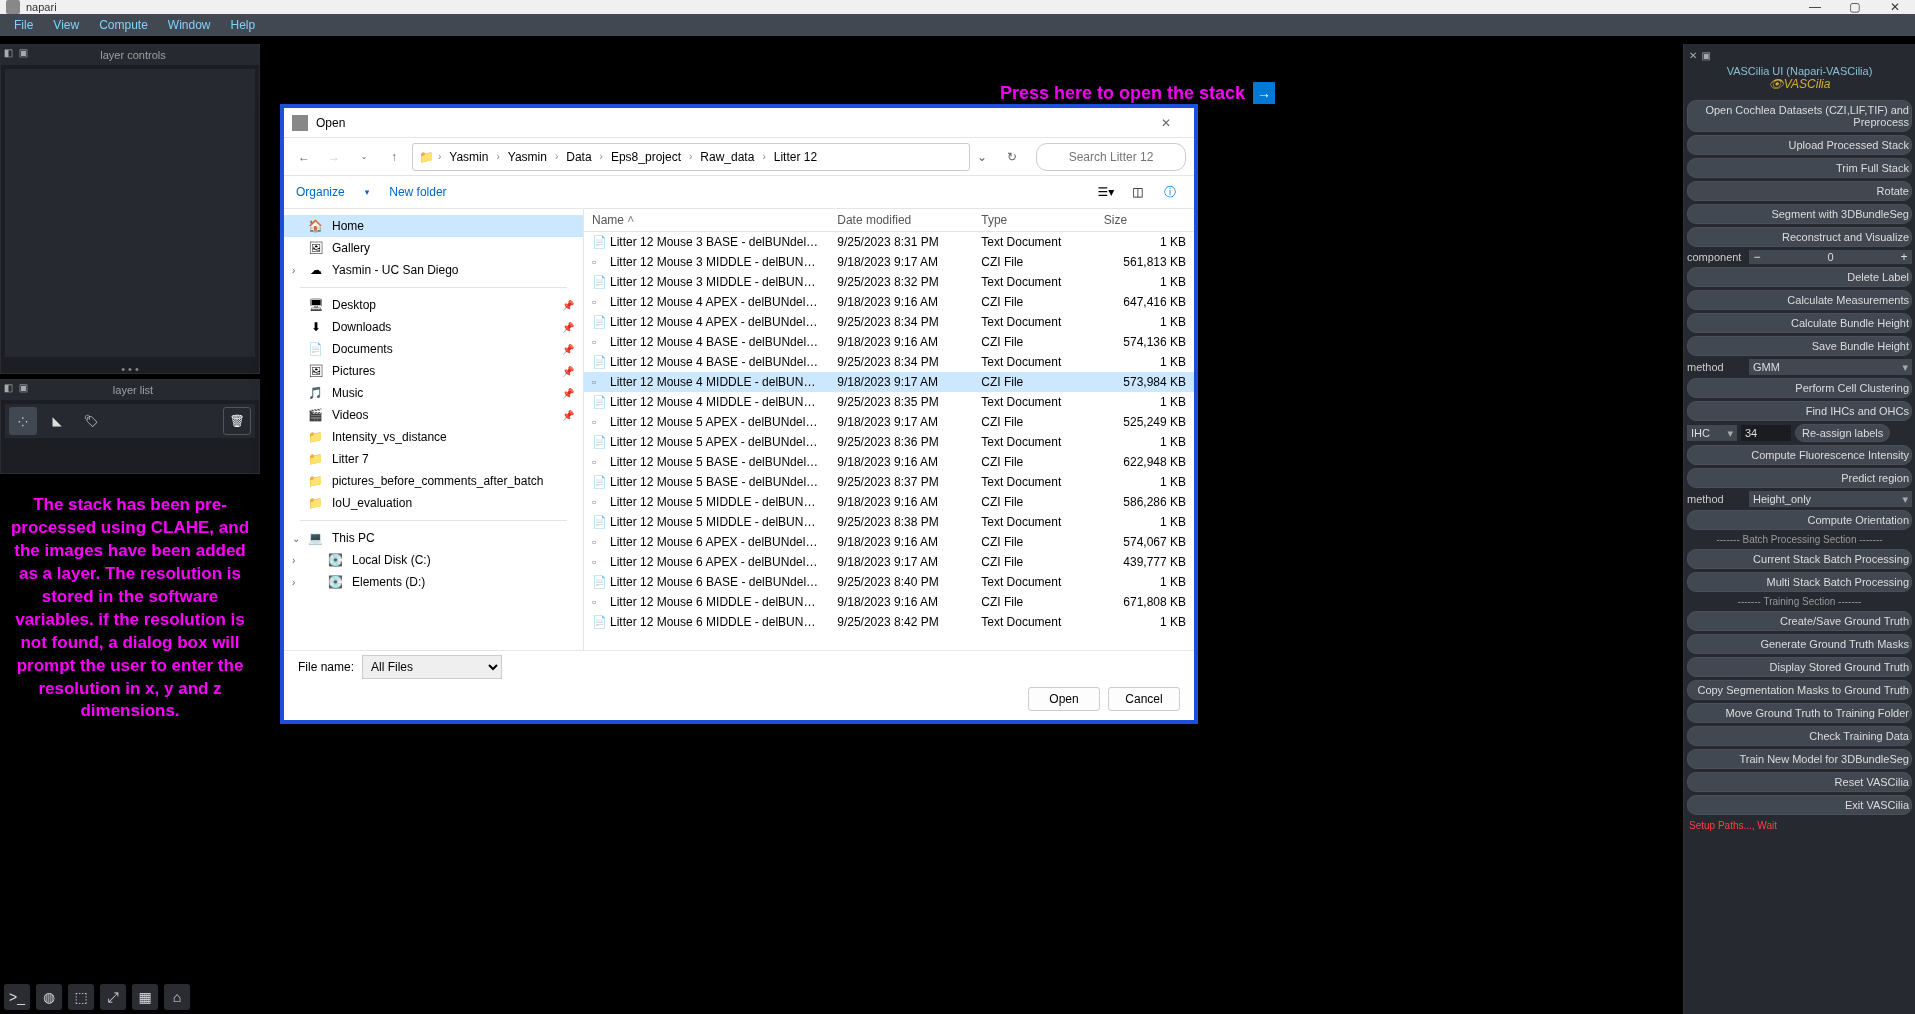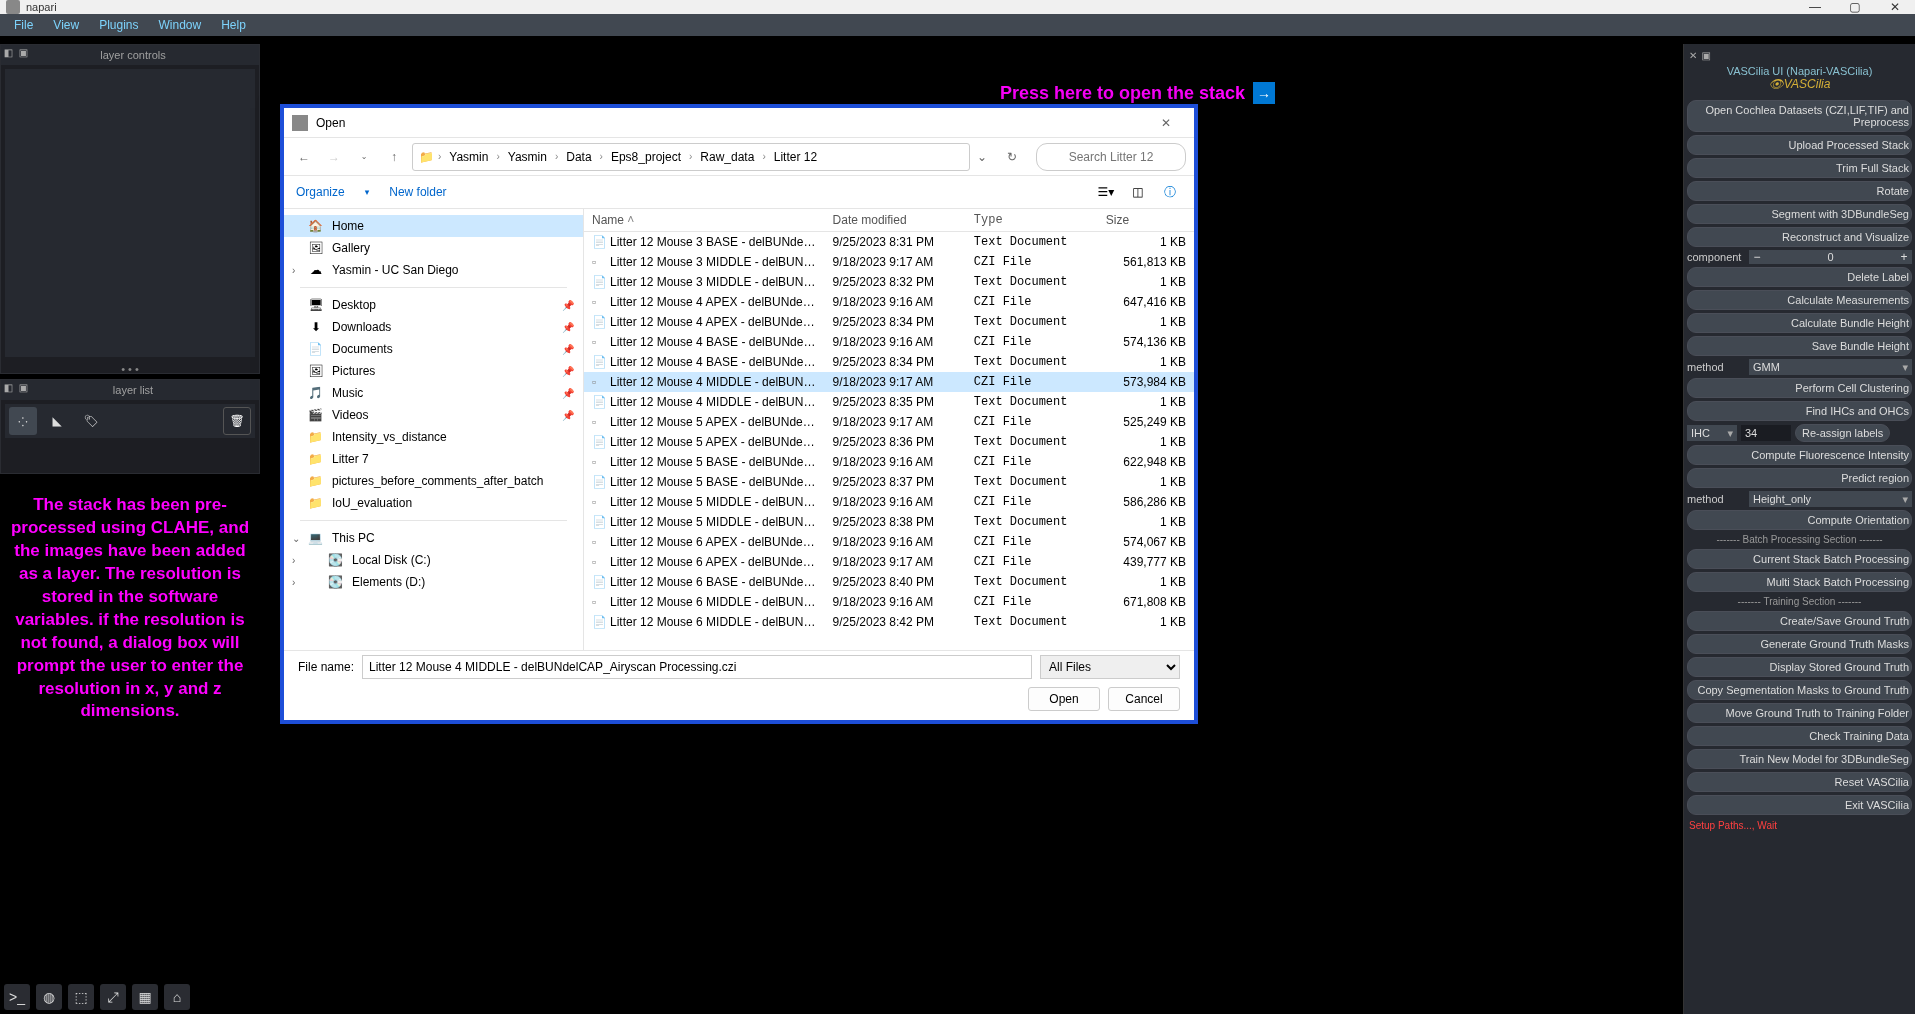--- a/index.html
+++ b/index.html
@@ -98,40 +98,40 @@
 .fd-footer { height:70px; padding:4px 14px; display:flex; flex-direction:column; gap:8px; border-top:1px solid #e5e5e5;}
 .fd-footer .fname-row { display:flex; align-items:center; gap:8px;}
 .fd-footer .fname-label { font-size:12px;}
 .fd-footer .fname-input { flex:1; height:24px; border:1px solid #ccc; padding:0 6px; font-size:12px;}
 .fd-footer .ftype-select { width:140px; height:24px; border:1px solid #ccc; font-size:12px; padding:0 4px;}
 .fd-footer .btn-row { display:flex; justify-content:flex-end; gap:8px;}
 .fd-footer .fd-btn { width:72px; height:24px; border:1px solid #ccc; background:#fdfdfd; font-size:12px; cursor:pointer; border-radius:3px;}
 
 .col-name{width:200px; max-width:200px;}
 .col-date{width:110px;}
-.col-type{width:100px;font-family:Liberation Mono, monospace;}
+.col-type{width:100px;}
 .col-size{width:80px;}
 </style>
 </head>
 <body>
 
 <div class="titlebar">
   <div class="icon-app"></div>
   <span>napari</span>
   <div class="win-controls">
     <div class="win-btn">—</div>
     <div class="win-btn">▢</div>
     <div class="win-btn close">✕</div>
   </div>
 </div>
 
 <div class="menubar" id="menubar">
     <div class="menu-item">File</div>
     <div class="menu-item">View</div>
-    <div class="menu-item">Plugins</div>
+    <div class="menu-item">Compute</div>
     <div class="menu-item">Window</div>
     <div class="menu-item">Help</div>
   </div>
 
 <div class="main-area">
 
   <div class="layer-controls-panel">
     <div class="panel-header">
       <div class="ph-controls">
         <span class="ph-dot">◧</span>
@@ -426,21 +426,20 @@
                 <td class="col-type">Text Document</td>
                 <td class="col-size">1 KB</td>
               </tr>
             </tbody>
         </table>
       </div>
     </div>
     <div class="fd-footer">
       <div class="fname-row">
         <span class="fname-label">File name:</span>
-        <input class="fname-input" value="Litter 12 Mouse 4 MIDDLE - delBUNdelCAP_Airyscan Processing.czi" style="">
         <select class="ftype-select"><option>All Files</option></select>
       </div>
       <div class="btn-row">
         <button class="fd-btn">Open</button>
         <button class="fd-btn">Cancel</button>
       </div>
     </div>
   </div>
 
   <div class="right-panel">

